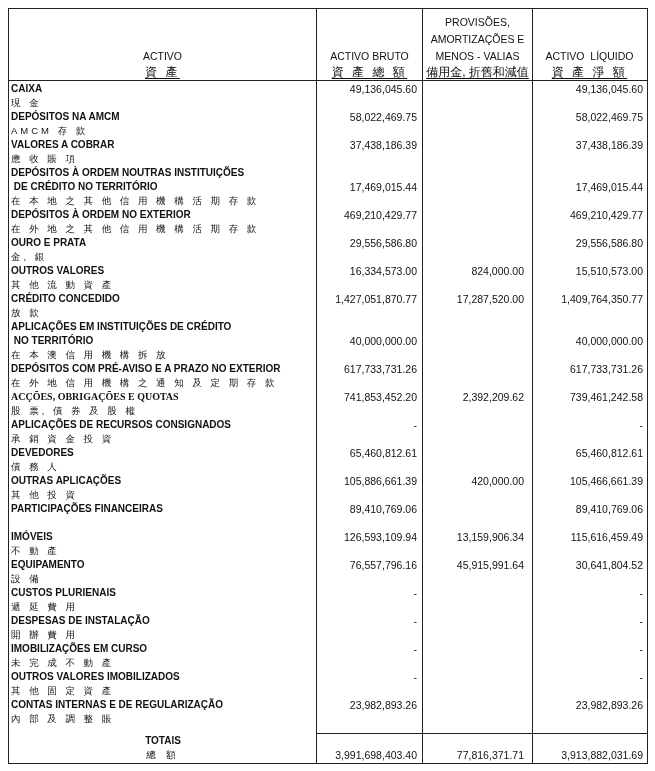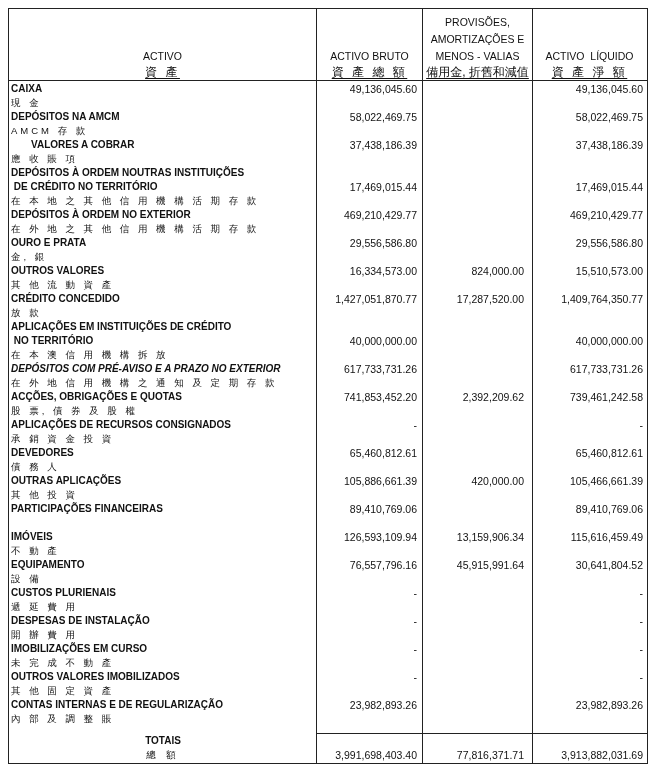--- a/index.html
+++ b/index.html
@@ -83,21 +83,21 @@
         <div class="lbl">
           <div class="pt-line" style="white-space: pre;">DEPÓSITOS NA AMCM</div>
           <div class="zh-line">AMCM 存 款</div>
         </div>
         <div class="num c1" style="top: 0px;">58,022,469.75</div>
         <div class="num c2" style="top: 0px;"></div>
         <div class="num c3" style="top: 0px;">58,022,469.75</div>
       </div>
       <div class="row" style="top: 56px;">
         <div class="lbl">
-          <div class="pt-line" style="white-space: pre; margin-left: 20px;">VALORES A COBRAR</div>
+          <div class="pt-line" style="white-space: pre;">VALORES A COBRAR</div>
           <div class="zh-line">應 收 賬 項</div>
         </div>
         <div class="num c1" style="top: 0px;">37,438,186.39</div>
         <div class="num c2" style="top: 0px;"></div>
         <div class="num c3" style="top: 0px;">37,438,186.39</div>
       </div>
       <div class="row" style="top: 84px;">
         <div class="lbl">
           <div class="pt-line" style="white-space: pre;">DEPÓSITOS À ORDEM NOUTRAS INSTITUIÇÕES</div>
           <div class="pt-line" style="white-space: pre;"> DE CRÉDITO NO TERRITÓRIO</div>
@@ -148,30 +148,30 @@
           <div class="pt-line" style="white-space: pre;">APLICAÇÕES EM INSTITUIÇÕES DE CRÉDITO</div>
           <div class="pt-line" style="white-space: pre;"> NO TERRITÓRIO</div>
           <div class="zh-line">在 本 澳 信 用 機 構 拆 放</div>
         </div>
         <div class="num c1" style="top: 14px;">40,000,000.00</div>
         <div class="num c2" style="top: 14px;"></div>
         <div class="num c3" style="top: 14px;">40,000,000.00</div>
       </div>
       <div class="row" style="top: 280px;">
         <div class="lbl">
-          <div class="pt-line" style="white-space: pre; font-style: italic;">DEPÓSITOS COM PRÉ-AVISO E A PRAZO NO EXTERIOR</div>
+          <div class="pt-line" style="white-space: pre;">DEPÓSITOS COM PRÉ-AVISO E A PRAZO NO EXTERIOR</div>
           <div class="zh-line">在 外 地 信 用 機 構 之 通 知 及 定 期 存 款</div>
         </div>
         <div class="num c1" style="top: 0px;">617,733,731.26</div>
         <div class="num c2" style="top: 0px;"></div>
         <div class="num c3" style="top: 0px;">617,733,731.26</div>
       </div>
       <div class="row" style="top: 308px;">
         <div class="lbl">
-          <div class="pt-line" style="white-space: pre;">ACÇÕES, OBRIGAÇÕES E QUOTAS</div>
+          <div class="pt-line" style="white-space: pre; font-family: Liberation Serif, serif;">ACÇÕES, OBRIGAÇÕES E QUOTAS</div>
           <div class="zh-line">股 票, 債 券 及 股 權</div>
         </div>
         <div class="num c1" style="top: 0px;">741,853,452.20</div>
         <div class="num c2" style="top: 0px;">2,392,209.62</div>
         <div class="num c3" style="top: 0px;">739,461,242.58</div>
       </div>
       <div class="row" style="top: 336px;">
         <div class="lbl">
           <div class="pt-line" style="white-space: pre;">APLICAÇÕES DE RECURSOS CONSIGNADOS</div>
           <div class="zh-line">承 銷 資 金 投 資</div>

